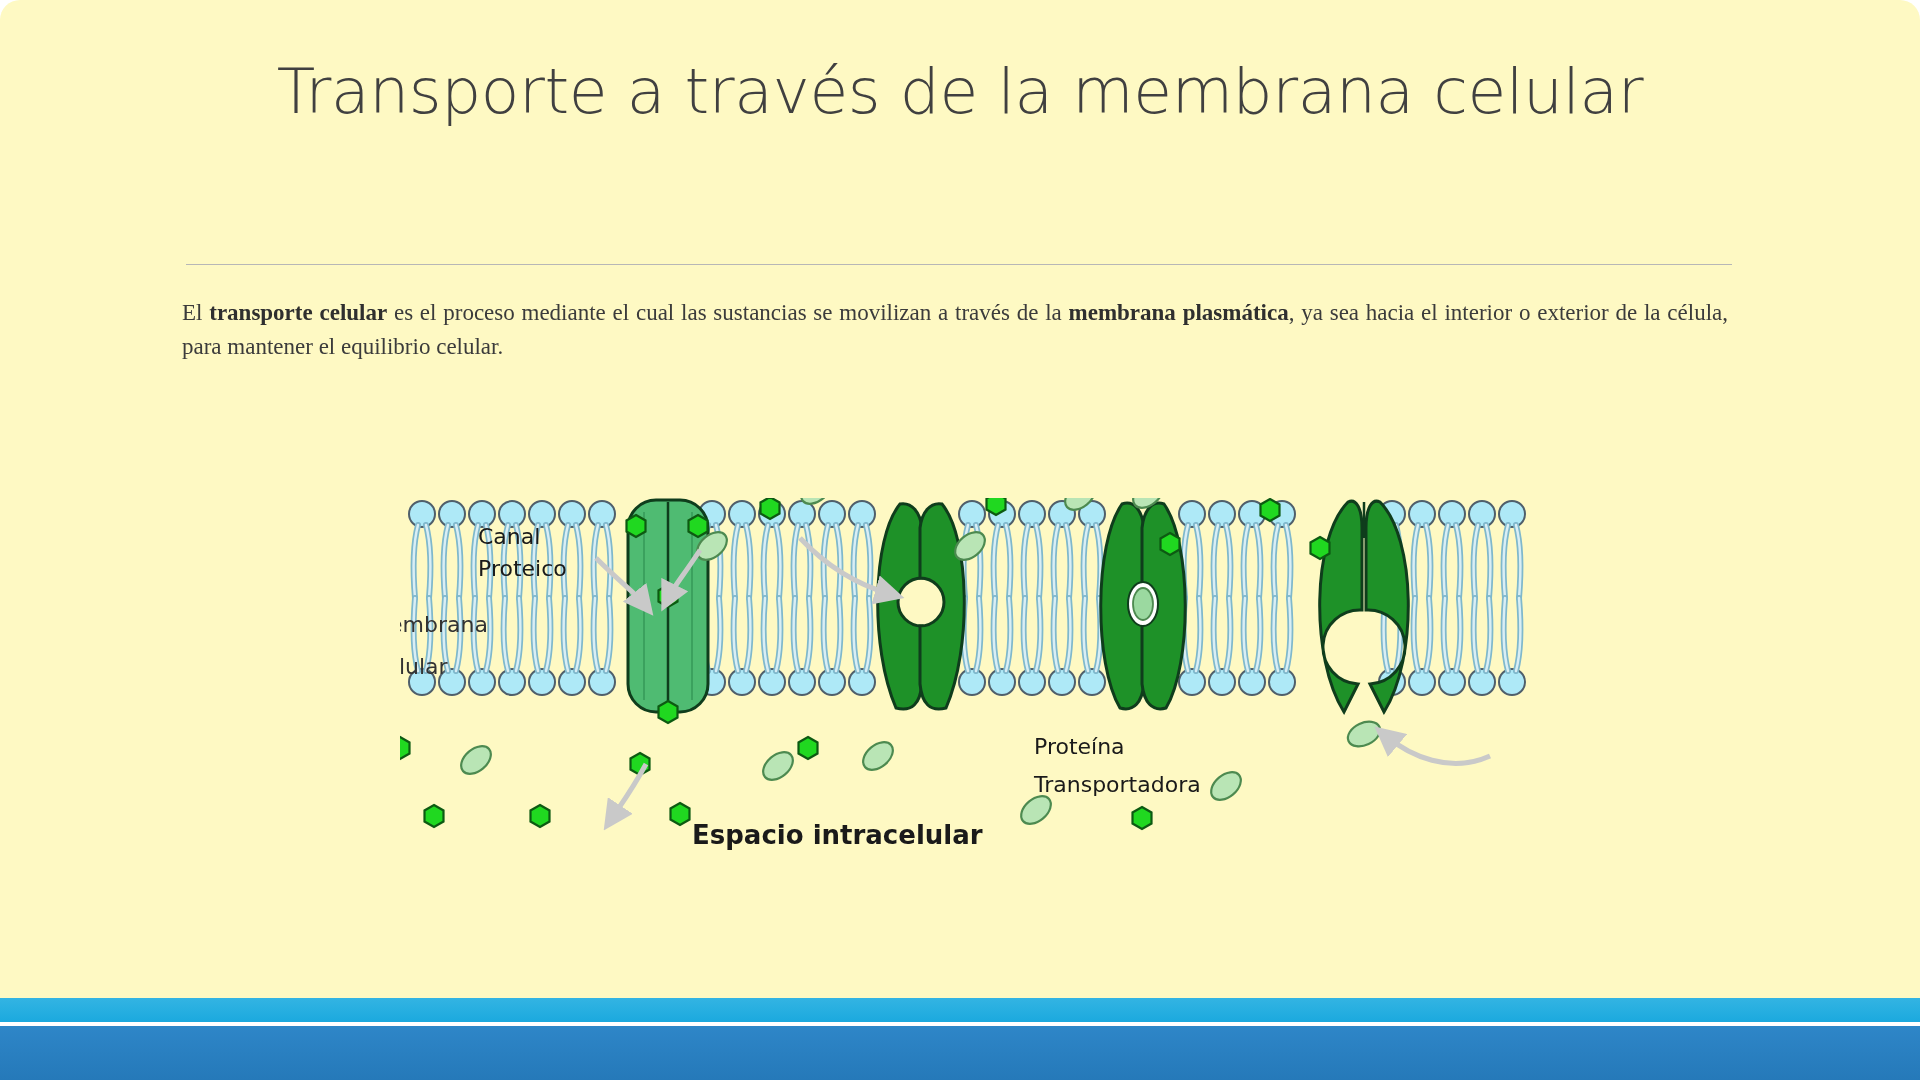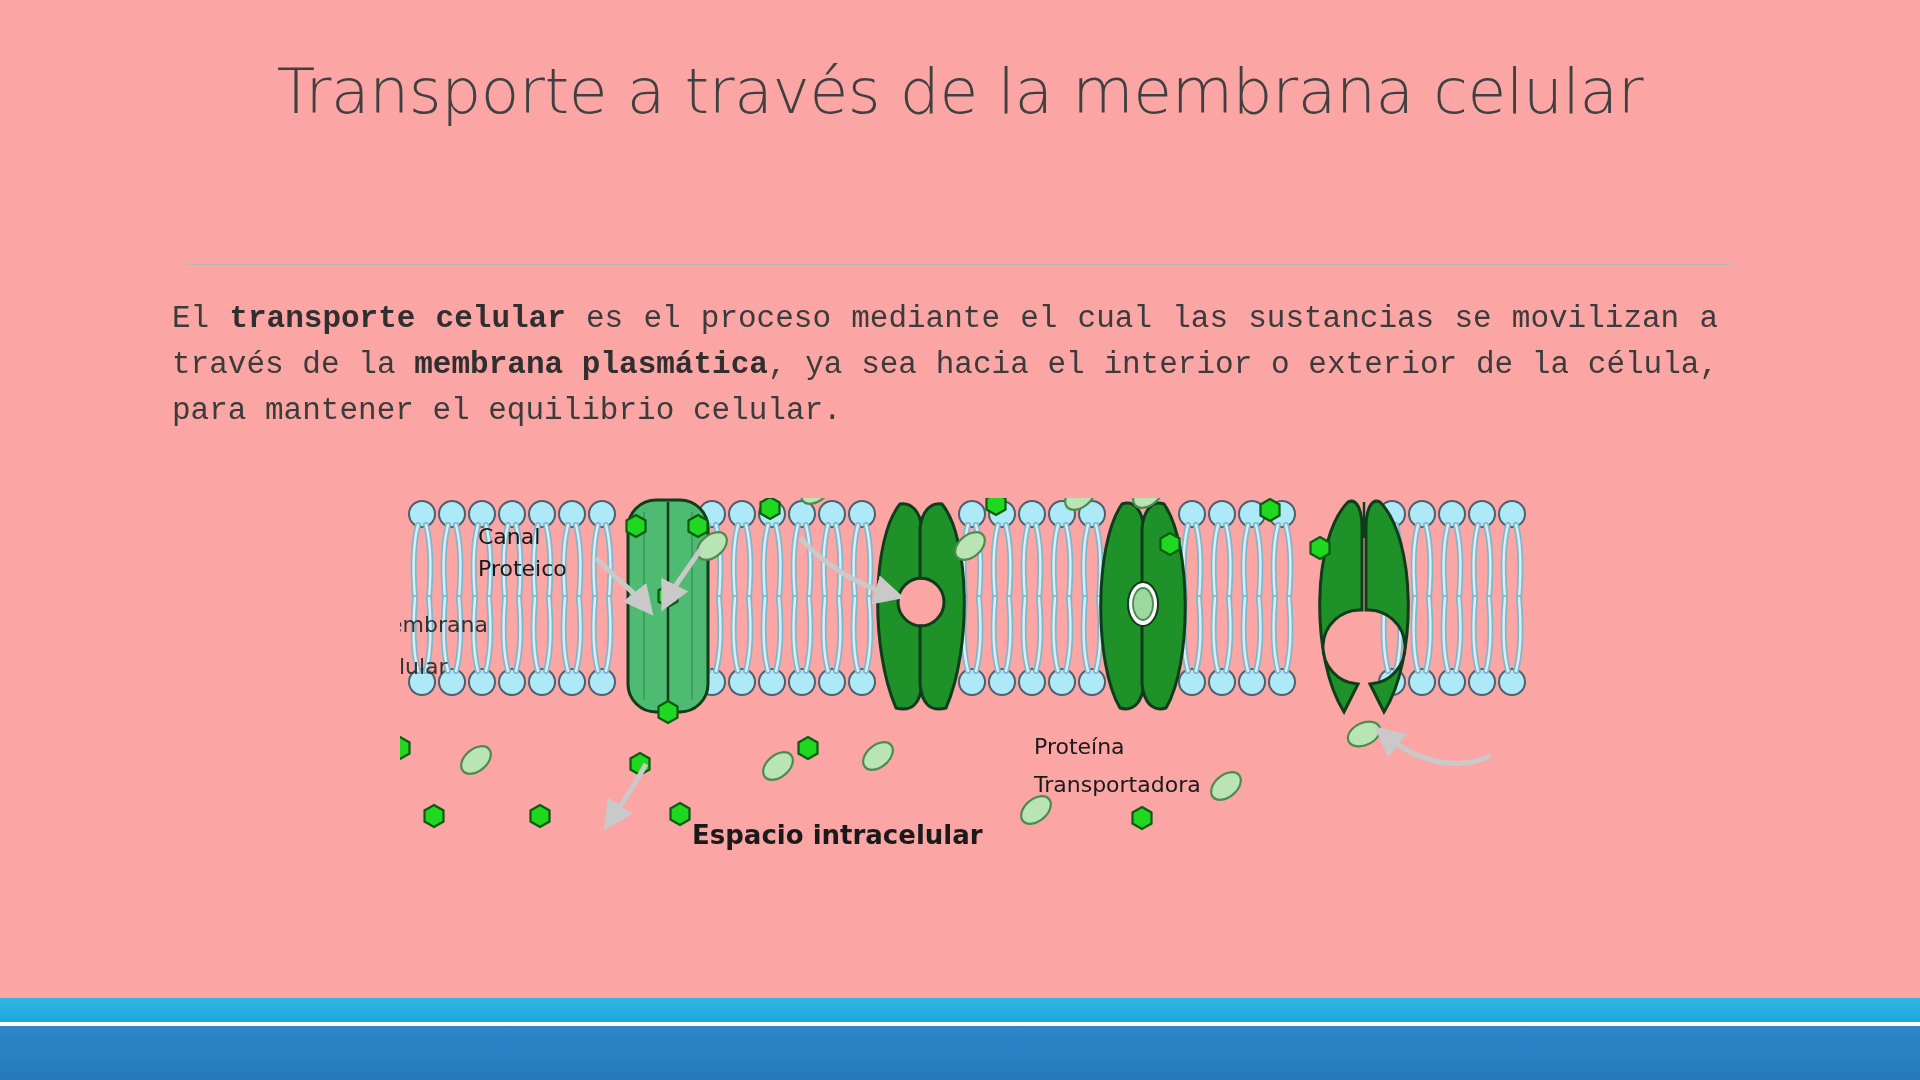--- a/index.html
+++ b/index.html
@@ -12,21 +12,22 @@
     height: 1080px;
     position: relative;
     overflow: hidden;
     font-family: "Liberation Sans", sans-serif;
   }
 
   
   .slide {
     position: absolute;
     inset: 0;
-    background: #fca5a5;
+    background: #fef9c3;
+    border-radius: 20px;
   }
 
   
   .title {
     position: absolute;
     left: 186px;
     top: 52px;
     width: 1548px;
     text-align: center;
     font-family: "DejaVu Sans", sans-serif;
@@ -42,25 +43,25 @@
     left: 186px;
     top: 264px;
     width: 1546px;
     height: 1px;
     background: #b7b7b7;
   }
 
   
   .body-text {
     position: absolute;
-    left: 172px;
+    left: 182px;
     top: 296px;
     width: 1546px;
-    font-family: Liberation Mono, monospace;
-    font-size: 31px;
+    font-family: Liberation Serif, serif;
+    font-size: 23px;
     line-height: 1.49;
     color: #3b3b3b;
     text-align: justify;
   }
   .body-text b { font-weight: 700; color: #2f2f2f; }
 
   
   .diagram {
     position: absolute;
     left: 400px;

